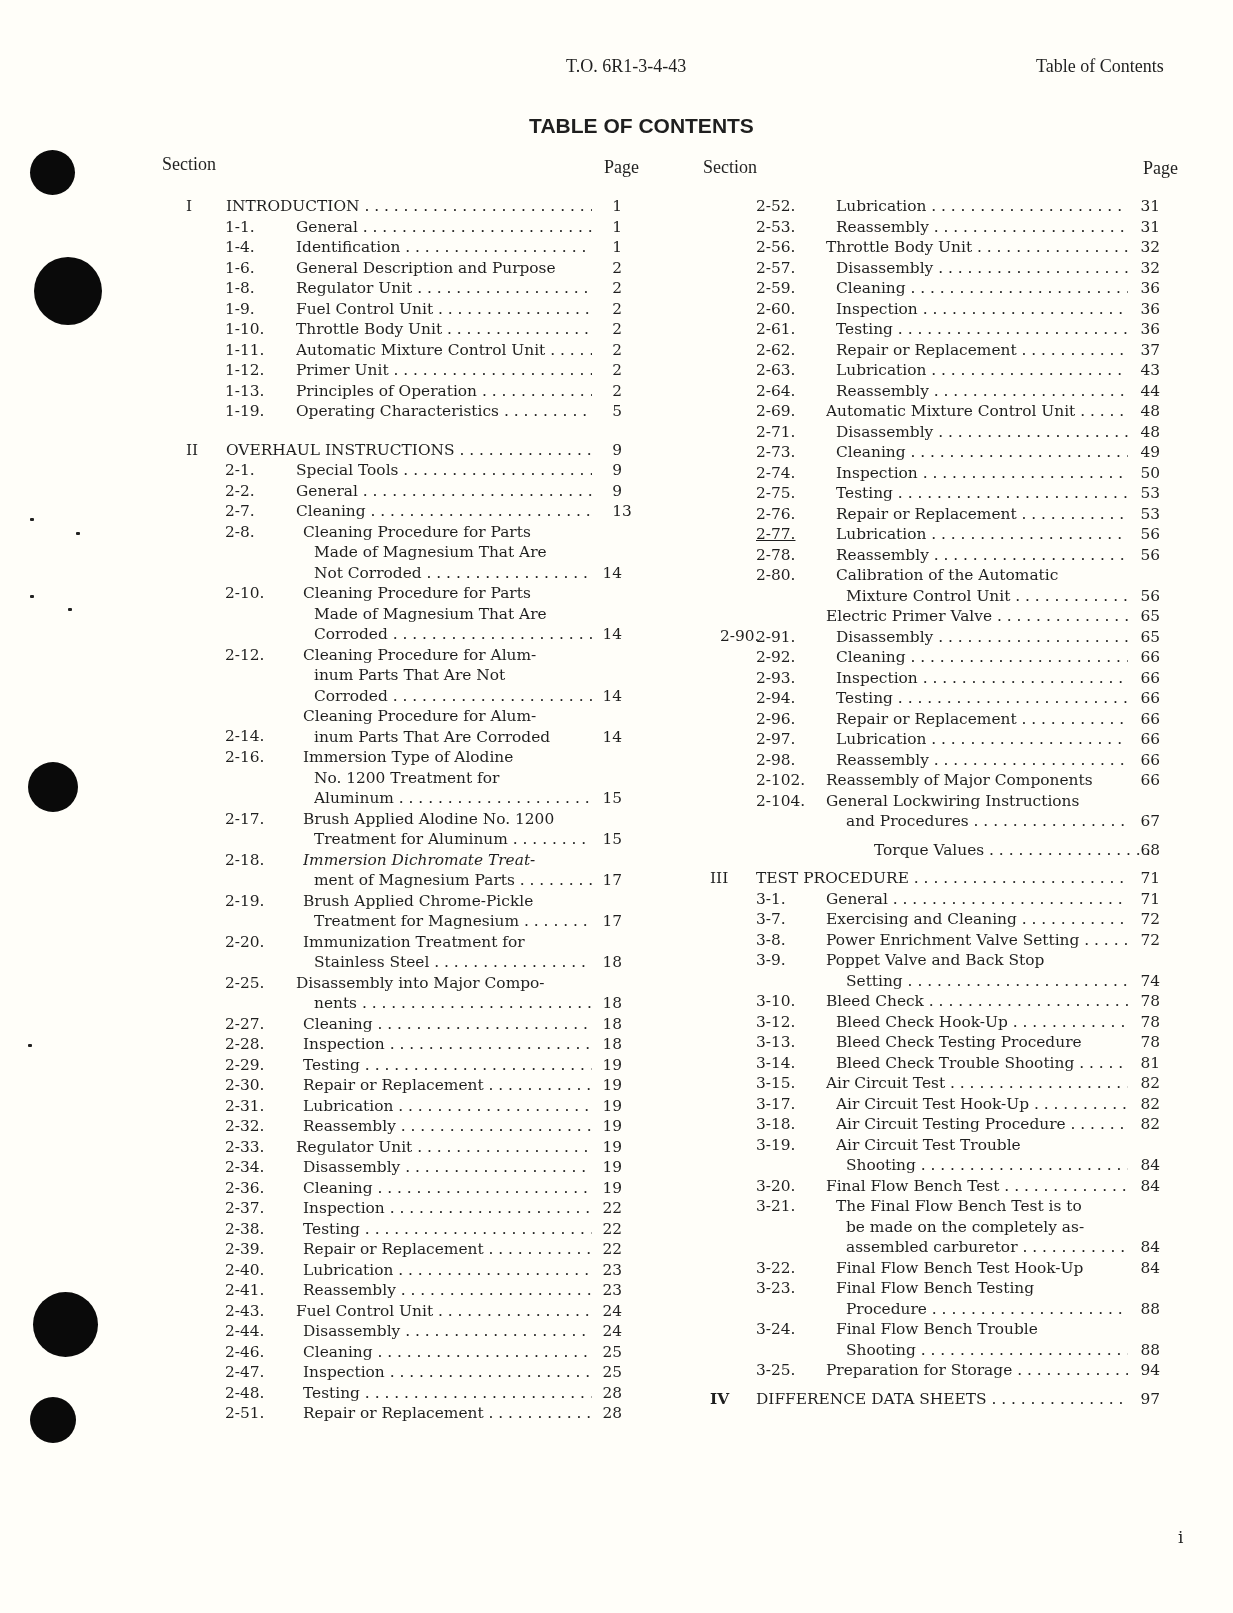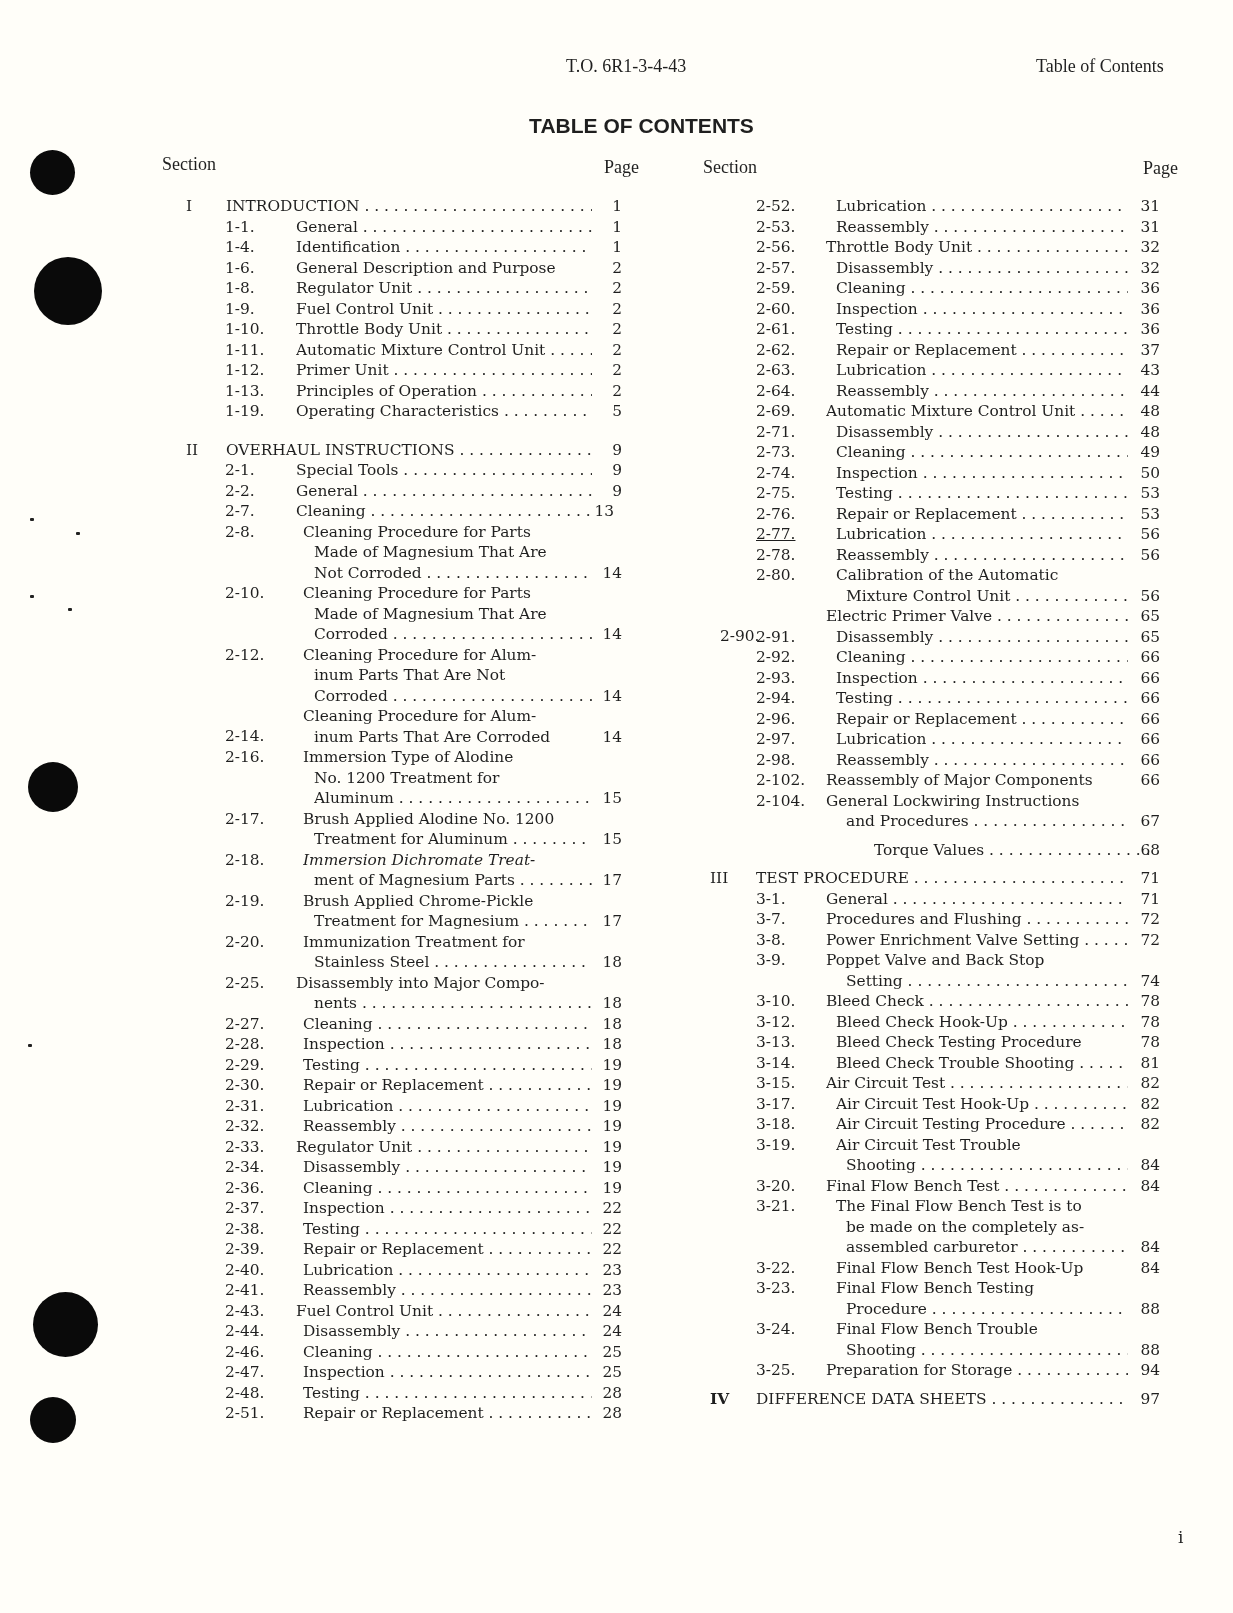--- a/index.html
+++ b/index.html
@@ -119,21 +119,21 @@
       <span class="pg" style="left: 592px;">9</span>
     </div>
     <div class="row">
       <span class="num" style="left: 225px;">2-2.</span>
       <span class="title-text leader" style="left: 296px; width: 296px;"><span>General</span></span>
       <span class="pg" style="left: 592px;">9</span>
     </div>
     <div class="row">
       <span class="num" style="left: 225px;">2-7.</span>
       <span class="title-text leader" style="left: 296px; width: 296px;"><span>Cleaning</span></span>
-      <span class="pg" style="left: 584px;">13</span>
+      <span class="pg" style="left: 607px; text-align: center;">13</span>
     </div>
     <div class="row">
       <span class="num" style="left: 225px;">2-8.</span>
       <span class="title-text" style="left: 303px; width: 289px;"><span>Cleaning Procedure for Parts</span></span>
     </div>
     <div class="row">
       <span class="title-text" style="left: 314px; width: 278px;"><span>Made of Magnesium That Are</span></span>
     </div>
     <div class="row">
       <span class="title-text leader" style="left: 314px; width: 278px;"><span>Not Corroded</span></span>
@@ -482,21 +482,21 @@
       <span class="title-text leader" style="left: 756px; width: 372px;"><span>TEST PROCEDURE</span></span>
       <span class="pg" style="left: 1130px;">71</span>
     </div>
     <div class="row">
       <span class="num" style="left: 756px;">3-1.</span>
       <span class="title-text leader" style="left: 826px; width: 302px;"><span>General</span></span>
       <span class="pg" style="left: 1130px;">71</span>
     </div>
     <div class="row">
       <span class="num" style="left: 756px;">3-7.</span>
-      <span class="title-text leader" style="left: 826px; width: 302px;"><span>Procedures and Flushing</span></span>
+      <span class="title-text leader" style="left: 826px; width: 302px;"><span>Exercising and Cleaning</span></span>
       <span class="pg" style="left: 1130px;">72</span>
     </div>
     <div class="row">
       <span class="num" style="left: 756px;">3-8.</span>
       <span class="title-text leader" style="left: 826px; width: 302px;"><span>Power Enrichment Valve Setting</span></span>
       <span class="pg" style="left: 1130px;">72</span>
     </div>
     <div class="row">
       <span class="num" style="left: 756px;">3-9.</span>
       <span class="title-text" style="left: 826px; width: 302px;"><span>Poppet Valve and Back Stop</span></span>

